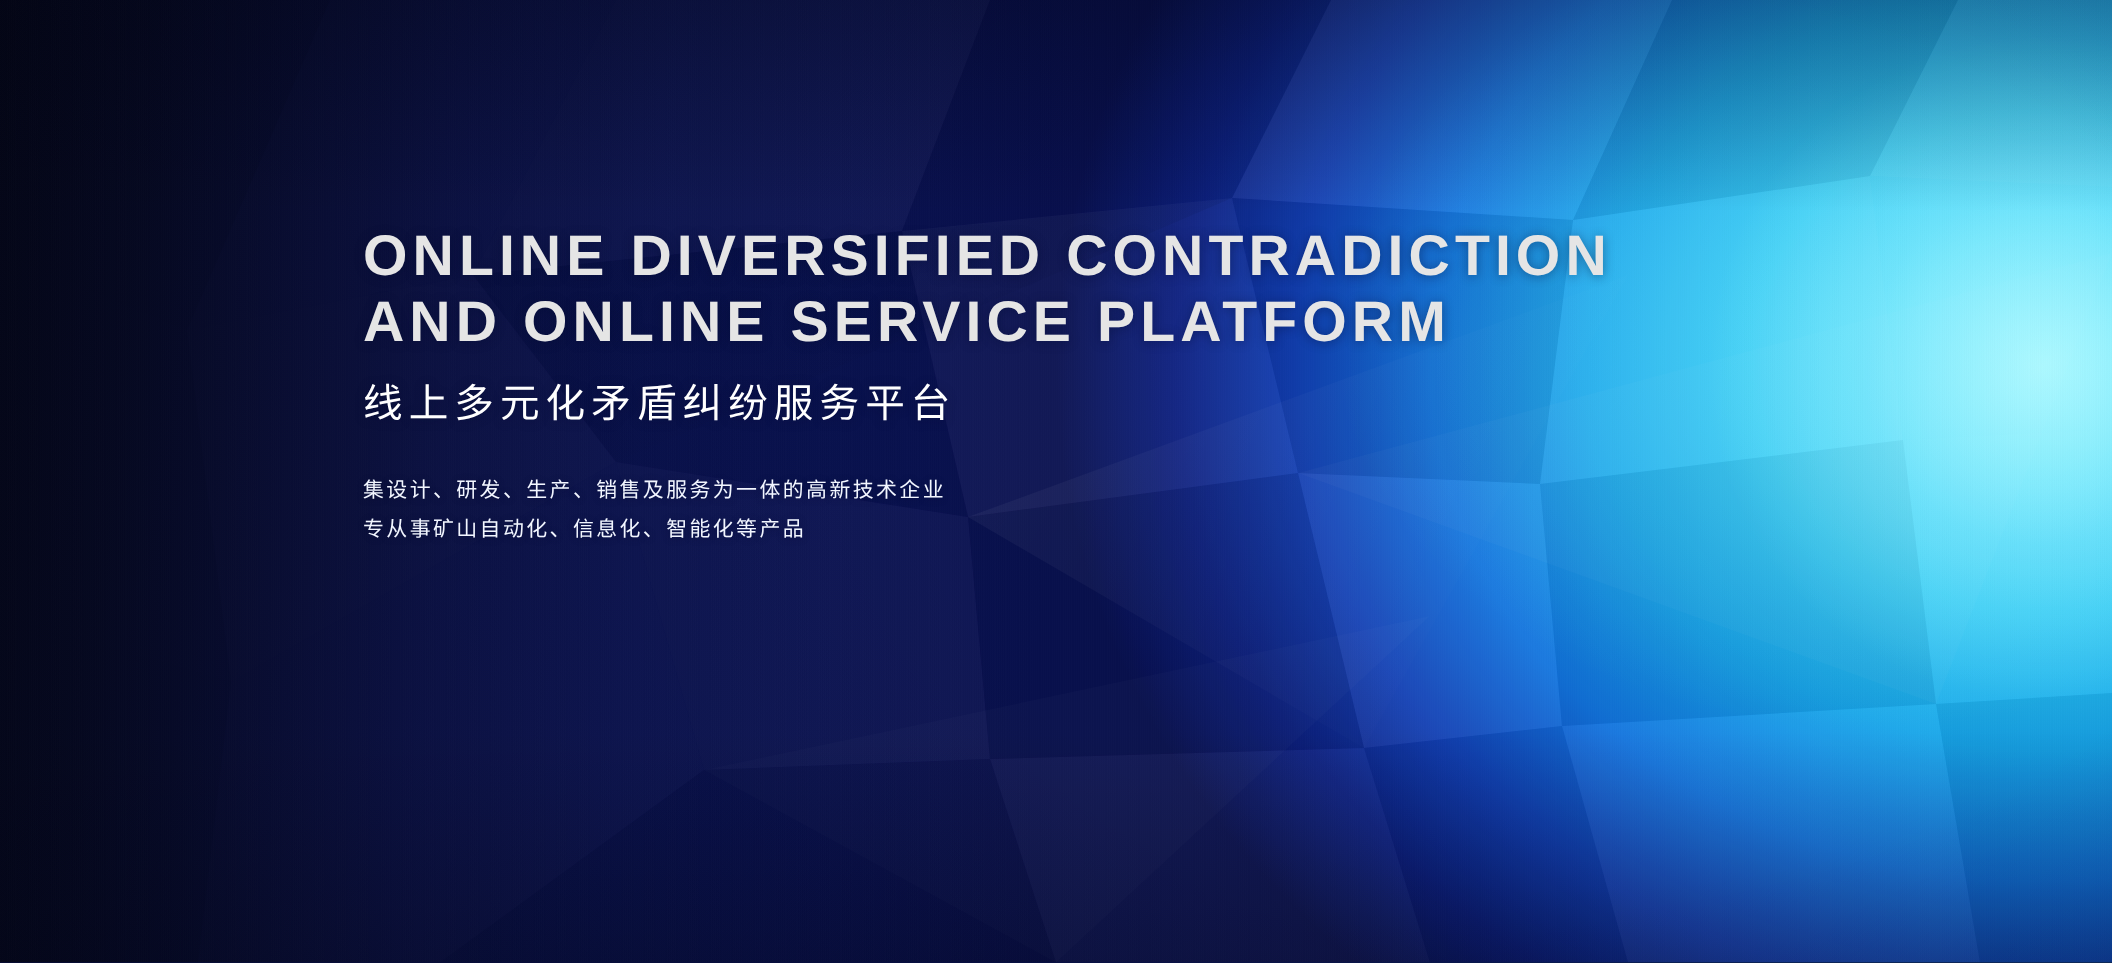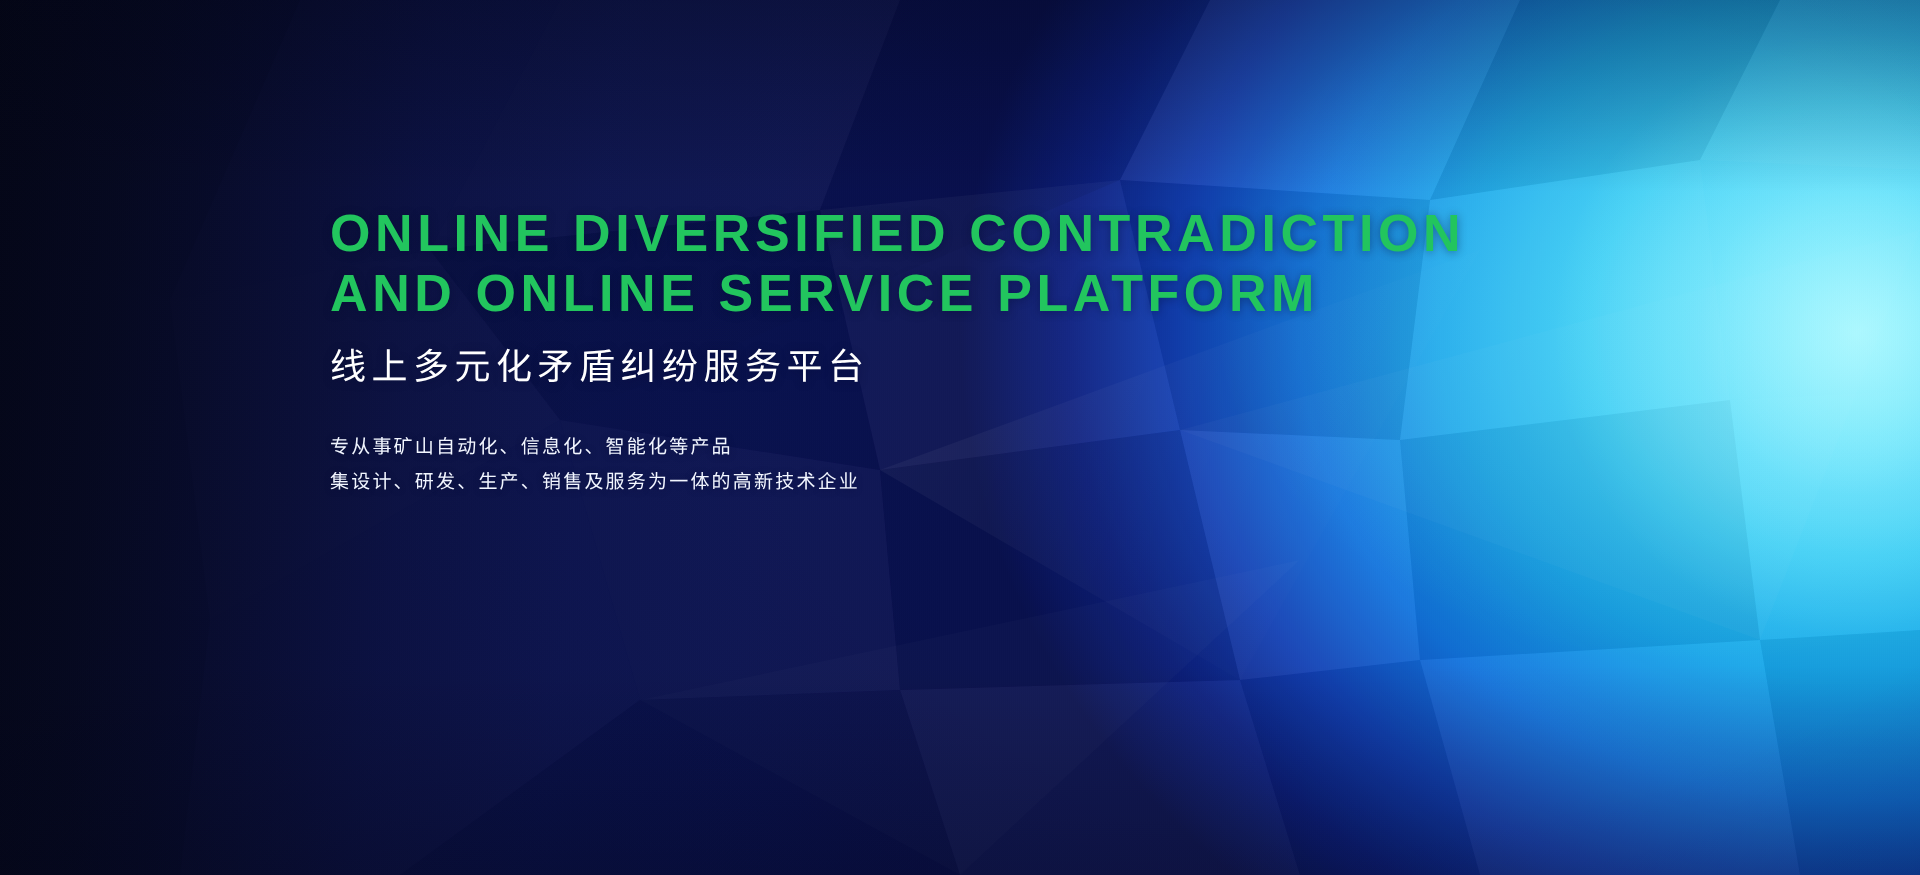--- a/index.html
+++ b/index.html
@@ -84,21 +84,21 @@
   
   .content {
     position: absolute;
     left: 330px;
     top: 203px;
     width: 1320px;
     z-index: 10;
   }
 
   .headline {
-    color: #22c55e;
+    color: #e5e5e5;
     font-size: 52px;
     font-weight: bold;
     letter-spacing: 4.6px;
     line-height: 60px;
     white-space: nowrap;
     text-shadow: 0 1px 10px rgba(4,12,50,0.42);
   }
 
   .subtitle-cn {
     margin-top: 18px;
@@ -185,18 +185,18 @@
   <div class="vignette"></div>
 
   <div class="content">
 
     <div class="headline">ONLINE DIVERSIFIED CONTRADICTION</div>
     <div class="headline">AND ONLINE SERVICE PLATFORM</div>
 
     <div class="subtitle-cn">线上多元化矛盾纠纷服务平台</div>
 
     <div class="desc">
+      <div class="desc-line">集设计、研发、生产、销售及服务为一体的高新技术企业</div>
       <div class="desc-line">专从事矿山自动化、信息化、智能化等产品</div>
-      <div class="desc-line">集设计、研发、生产、销售及服务为一体的高新技术企业</div>
     </div>
 
   </div>
 </div>
 
 </body></html>

